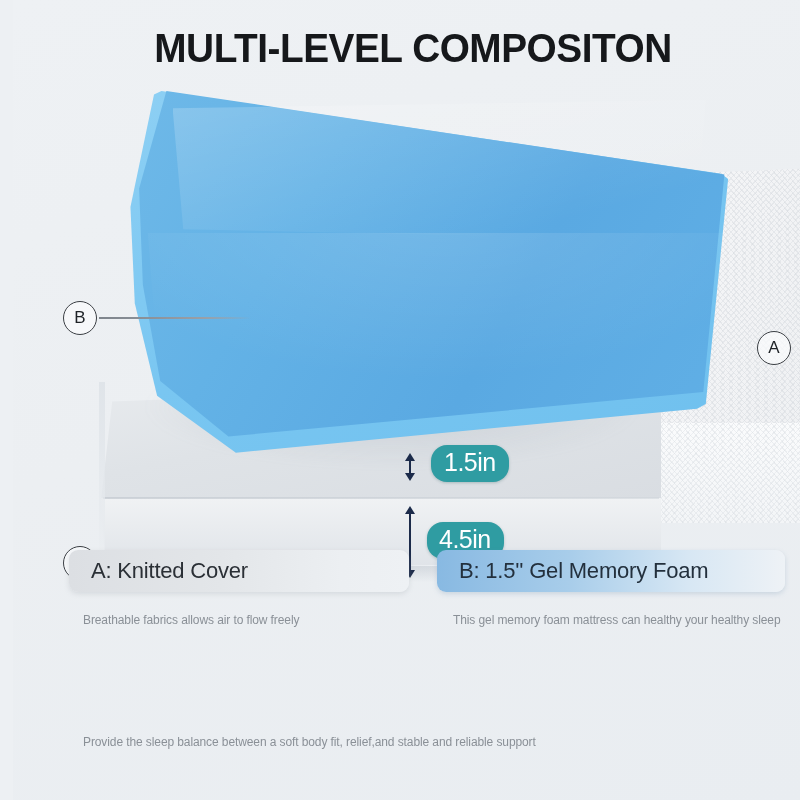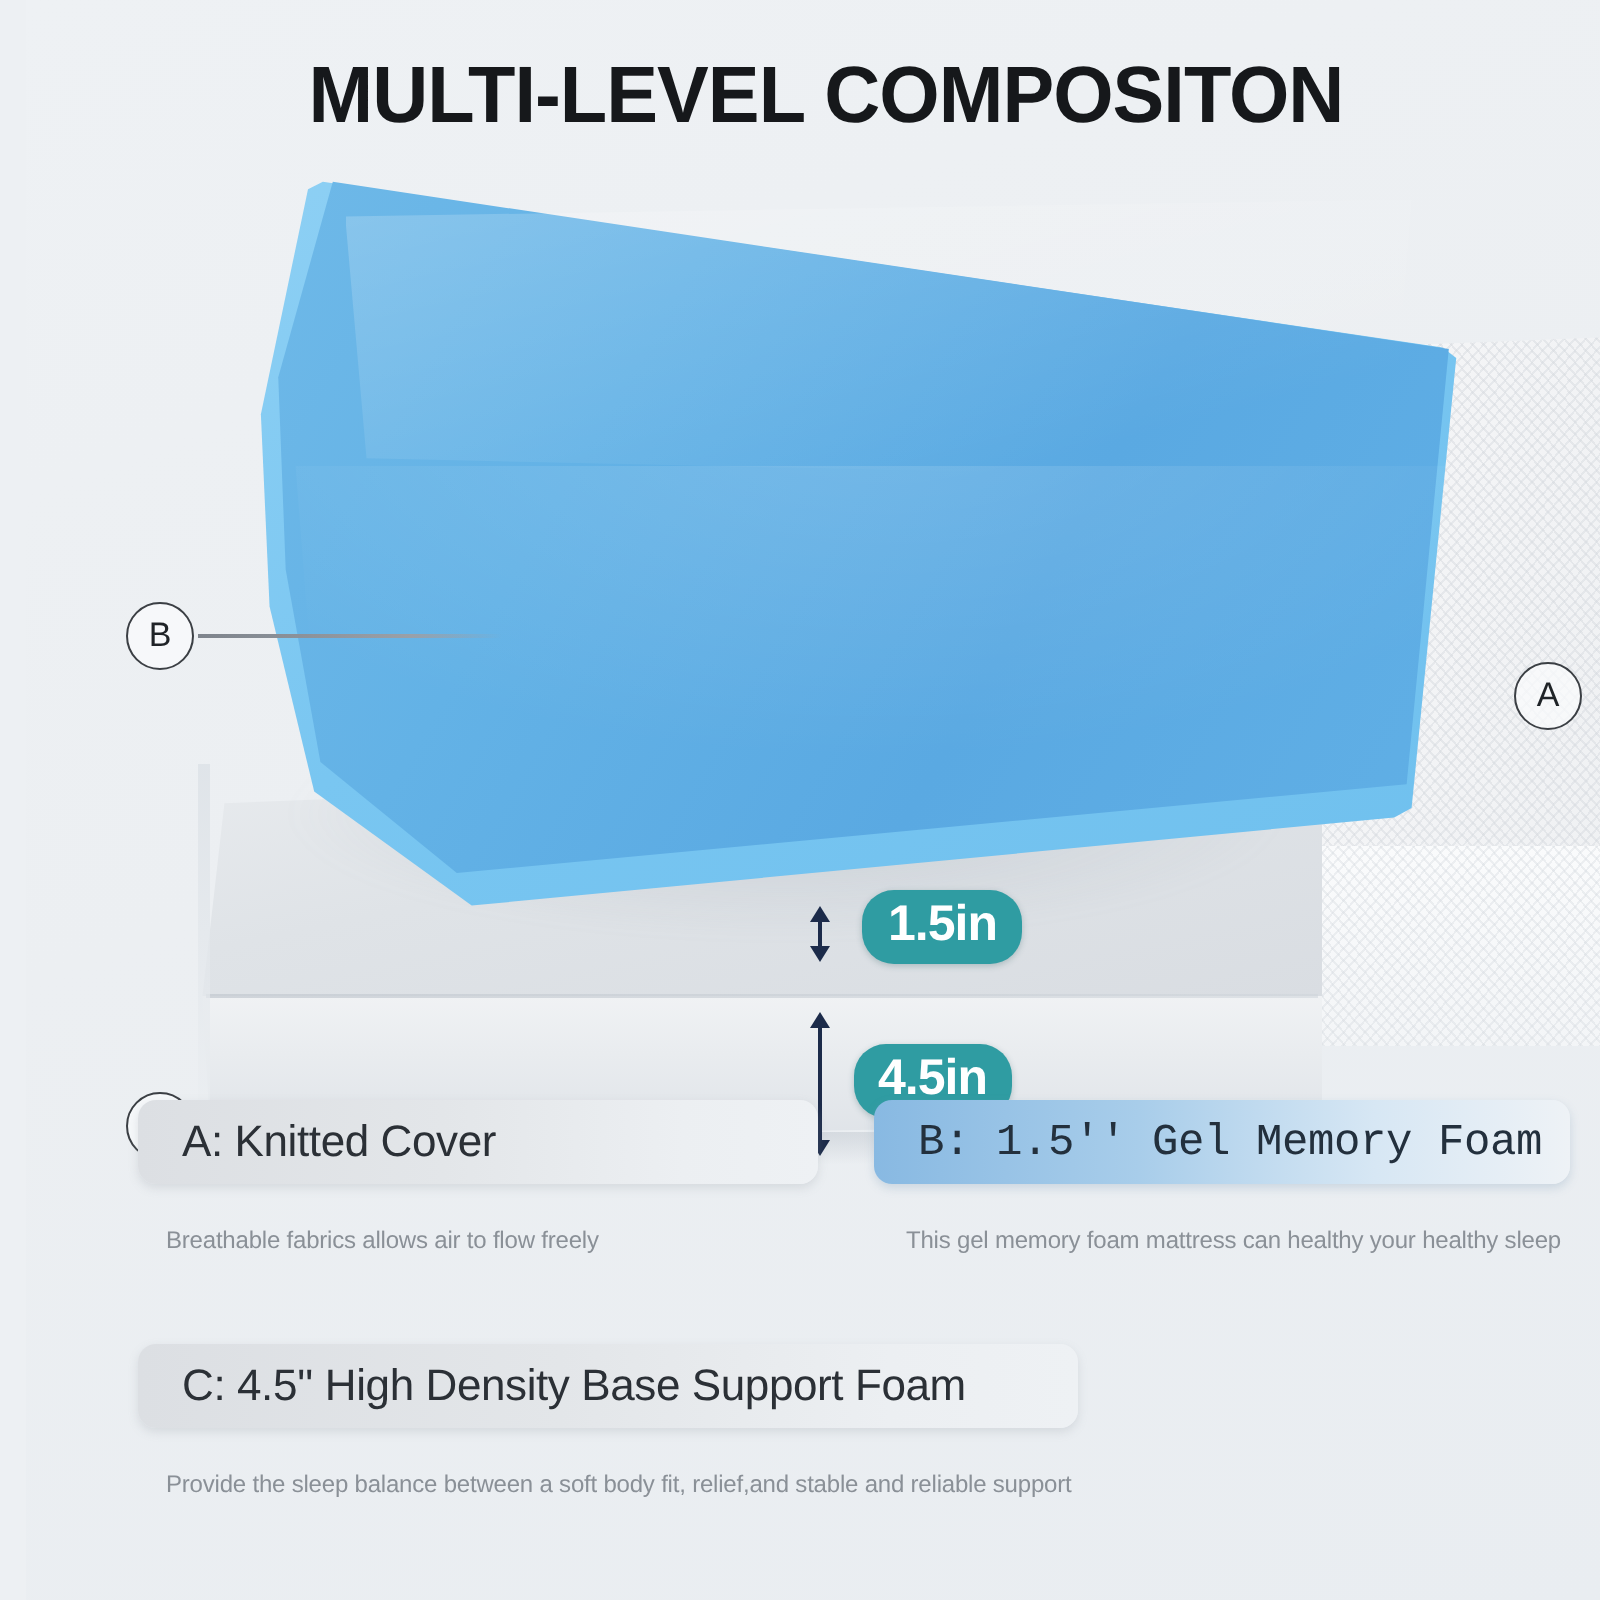--- a/index.html
+++ b/index.html
@@ -183,21 +183,21 @@
     background: linear-gradient(90deg, #7e848c 0%, #9aa0a8 70%, rgba(154,160,168,0) 100%);
   }
   #leader-b { left: 86px; top: 237px; width: 152px; }
   #leader-c { left: 86px; top: 482px; width: 144px; }
 
   
   .dim-pill {
     position: absolute;
     background: #2f9ca2;
     color: #ffffff;
-    font-weight: 700;
+    font-weight: 400;
     font-size: 25px;
     border-radius: 16px;
     padding: 3px 13px 5px 13px;
     letter-spacing: -0.5px;
     box-shadow: 0 1px 3px rgba(40,90,95,.28);
     font-family: "Liberation Sans", sans-serif;
     text-align: center;
   }
   #pill-15 { left: 418px; top: 365px; }
   #pill-45 { left: 414px; top: 442px; padding-left: 12px; }
@@ -234,21 +234,20 @@
     font-family: "Liberation Sans", sans-serif;
   }
   .pill-gray {
     background: linear-gradient(90deg, #dcdfe3 0%, #e3e6e9 45%, #eceff2 80%, #eef1f4 100%);
     box-shadow: 0 2px 5px rgba(150,158,168,.25);
   }
   .pill-blue {
     background: linear-gradient(90deg, #88b9e2 0%, #a8cdea 38%, #d7e7f4 72%, #eef2f6 100%);
     box-shadow: 0 2px 5px rgba(120,150,180,.28);
     color: #23303d;
-    font-family: Liberation Mono, monospace;
   }
 
   #head-a { left: 40px; top: 16px; width: 340px; }
   #head-b { left: 408px; top: 16px; width: 348px; }
   #head-c { left: 40px; top: 138px; width: 470px; }
 
   .desc {
     position: absolute;
     font-size: 12px;
     line-height: 25px;
@@ -303,18 +302,17 @@
   </div>
 
   <div class="legend">
 
     <div class="pill-head pill-gray" id="head-a">A: Knitted Cover</div>
     <div class="desc" id="desc-a">Breathable fabrics allows air to flow freely</div>
 
     <div class="pill-head pill-blue" id="head-b">B: 1.5'' Gel Memory Foam</div>
     <div class="desc" id="desc-b">This gel memory foam mattress can healthy your healthy sleep</div>
 
-    <div class="pill-head pill-gray" id="head-c">C: 4.5'' High Density Base Support Foam</div>
     <div class="desc" id="desc-c">Provide the sleep balance between a soft body fit, relief,and stable and reliable support</div>
 
   </div>
 
 </div>
 
 </body></html>

